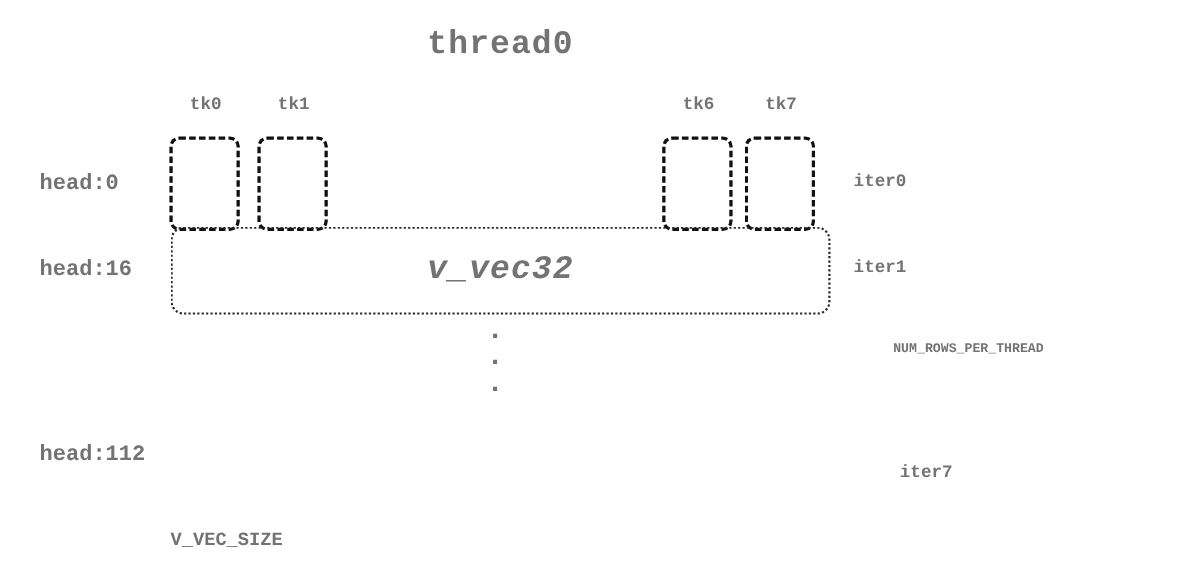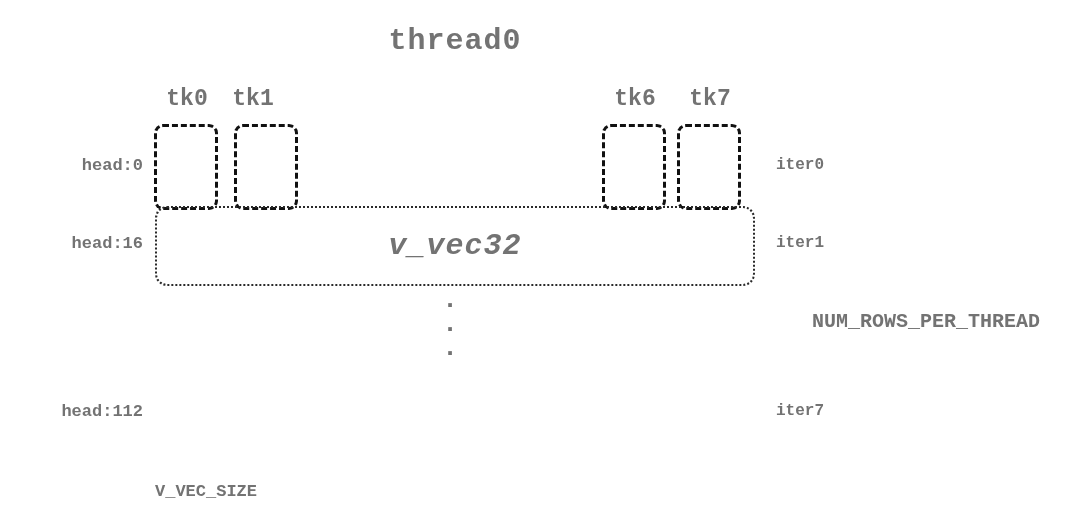--- a/index.html
+++ b/index.html
@@ -23,25 +23,25 @@
     text-align: center;
     font-size: 30px;
     font-weight: bold;
     letter-spacing: 1px;
   }
 
   .tk-label {
     top: 86px;
     width: 62px;
     text-align: center;
-    font-size: 23px;
+    font-size: 16px;
     font-weight: bold;
   }
   .tk0 { left: 156px; }
-  .tk1 { left: 222px; }
+  .tk1 { left: 236px; }
   .tk6 { left: 604px; }
   .tk7 { left: 679px; }
 
   .row-box {
     left: 155px;
     width: 600px;
     border: 2px dotted #2a2a2a;
     border-radius: 12px;
     box-sizing: border-box;
     display: flex;
@@ -67,53 +67,53 @@
     border-radius: 9px;
     box-sizing: border-box;
     background: transparent;
   }
   .tkb0 { left: 154px; width: 64px; }
   .tkb1 { left: 234px; width: 64px; }
   .tkb6 { left: 602px; width: 64px; }
   .tkb7 { left: 677px; width: 64px; }
 
   .head-label {
-    left: 25px;
+    left: 36px;
     width: 118px;
-    text-align: right;
-    font-size: 17px;
+    text-align: left;
+    font-size: 20px;
     font-weight: bold;
   }
   .head0 { top: 156px; }
   .head1 { top: 234px; }
   .head2 { top: 402px; }
 
   .iter-label {
     left: 776px;
     width: 90px;
     text-align: left;
     font-size: 16px;
     font-weight: bold;
   }
   .iter0 { top: 156px; }
   .iter1 { top: 234px; }
-  .iter2 { top: 402px; }
+  .iter2 { top: 421px; text-align: right; }
 
   .ellipsis {
     left: 428px; top: 288px; width: 44px;
     text-align: center;
     font-size: 26px;
     font-weight: bold;
     line-height: 24px;
     white-space: pre-line;
   }
 
   .num-rows {
     left: 812px; top: 310px; width: 250px;
-    font-size: 20px;
+    font-size: 12px;
     font-weight: bold;
   }
 
   .v-vec-size {
     left: 155px; top: 482px; width: 600px;
     text-align: left;
     font-size: 17px;
     font-weight: bold;
   }
 </style>

